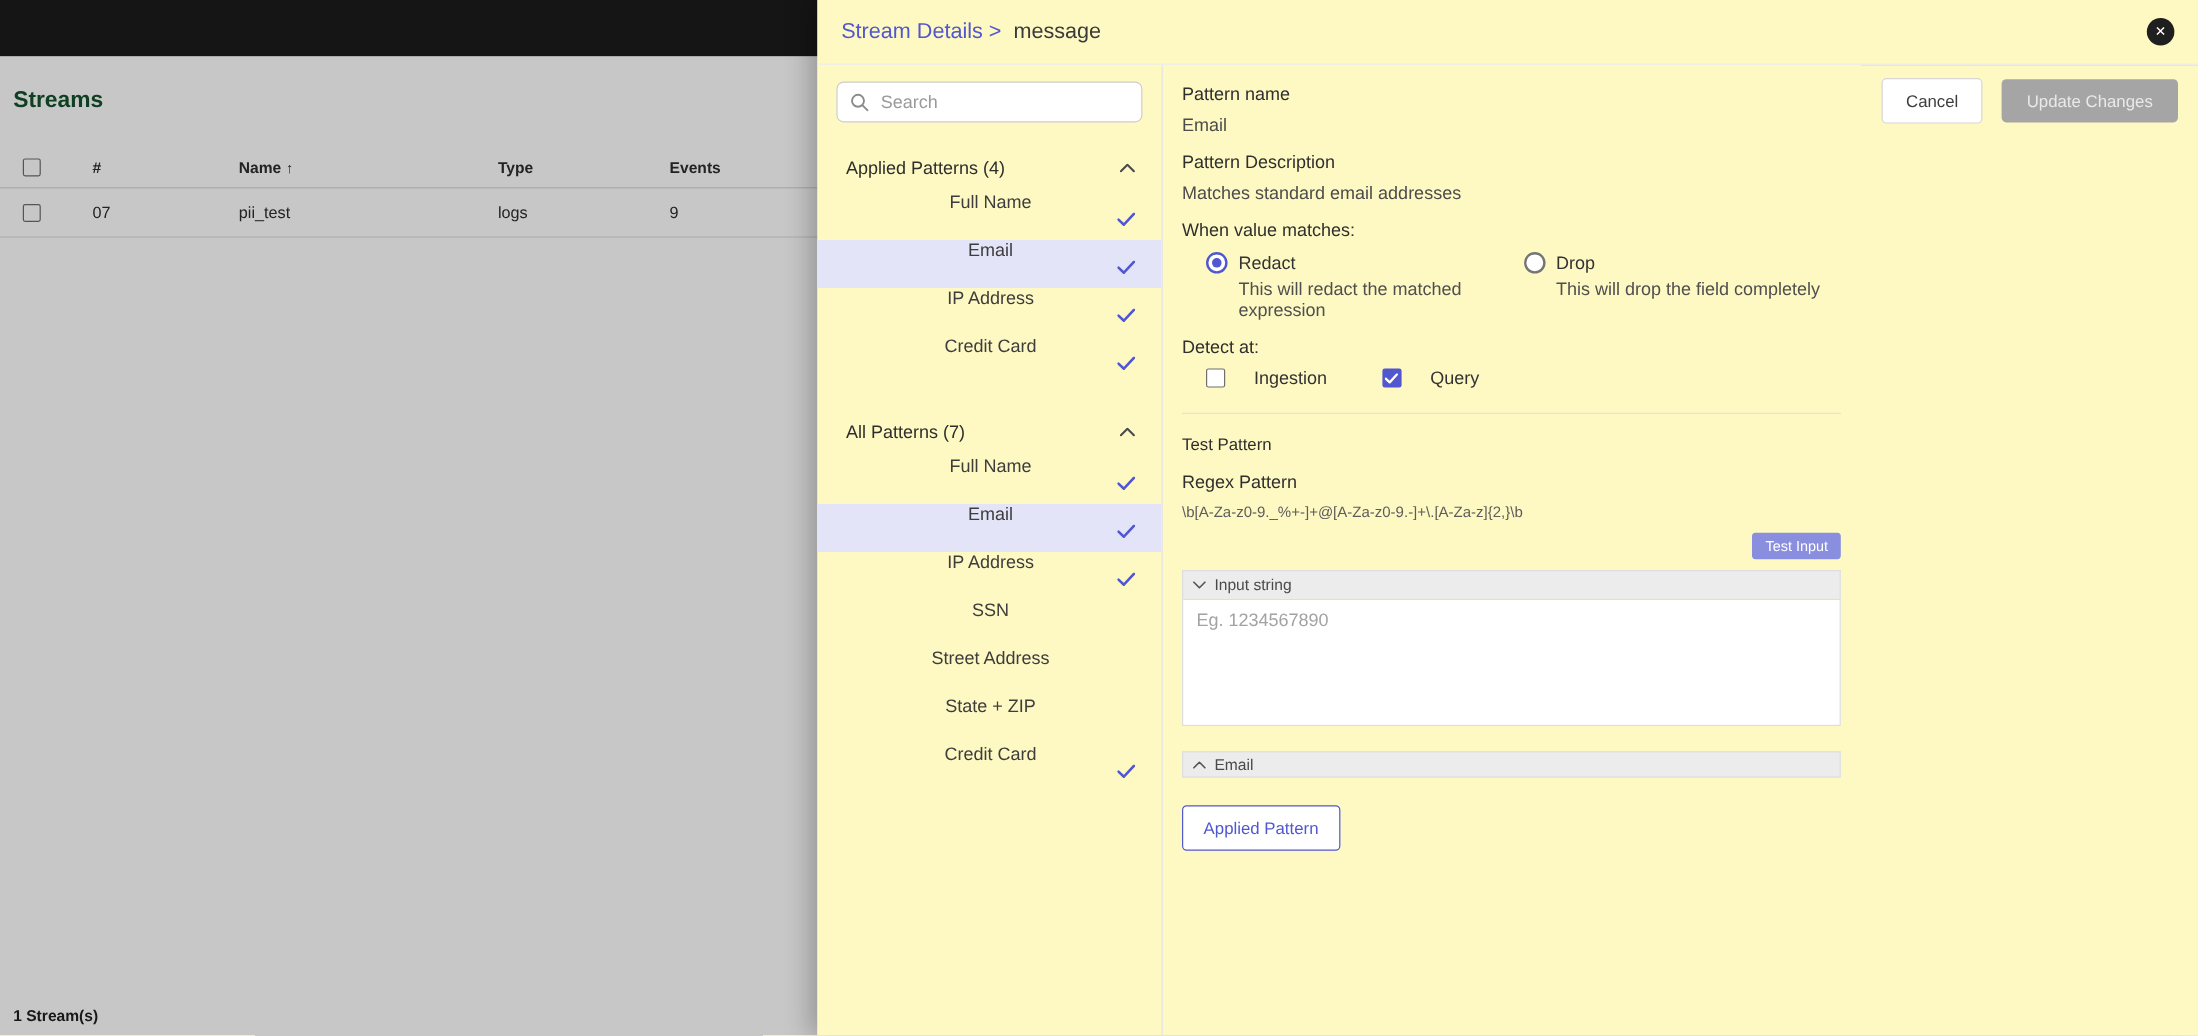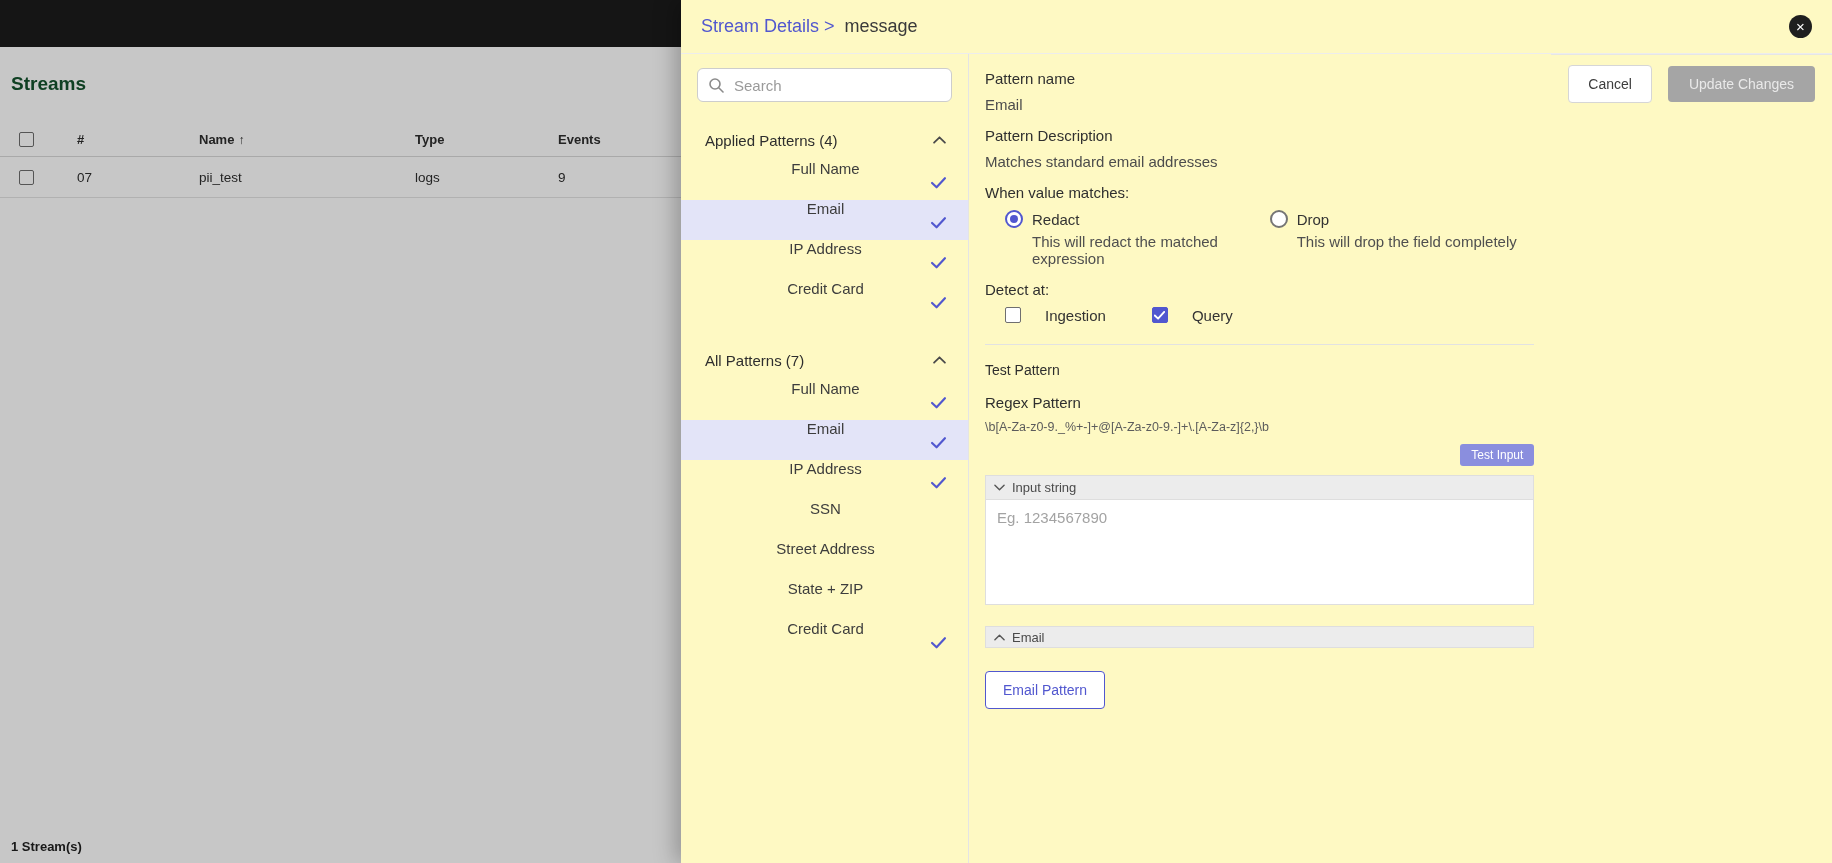--- a/index.html
+++ b/index.html
@@ -336,21 +336,21 @@
 
         <div class="collapse-bar output-bar">
           <span class="chev">
             <svg width="11" height="7" viewBox="0 0 12 7">
                 <polyline points="1,6 6,1 11,6" fill="none" stroke="currentColor" stroke-width="1.5" stroke-linecap="round" stroke-linejoin="round"></polyline>
               </svg>
           </span>
           <span>Email</span>
         </div>
 
-        <button class="remove-btn">Email Pattern</button>
+        <button class="remove-btn">Applied Pattern</button>
       </div>
 
       <div class="details-footer">
         <button class="cancel-btn">Cancel</button>
         <button class="update-btn" disabled="">Update Changes</button>
       </div>
     </div>
 
   </div>
 </aside>

